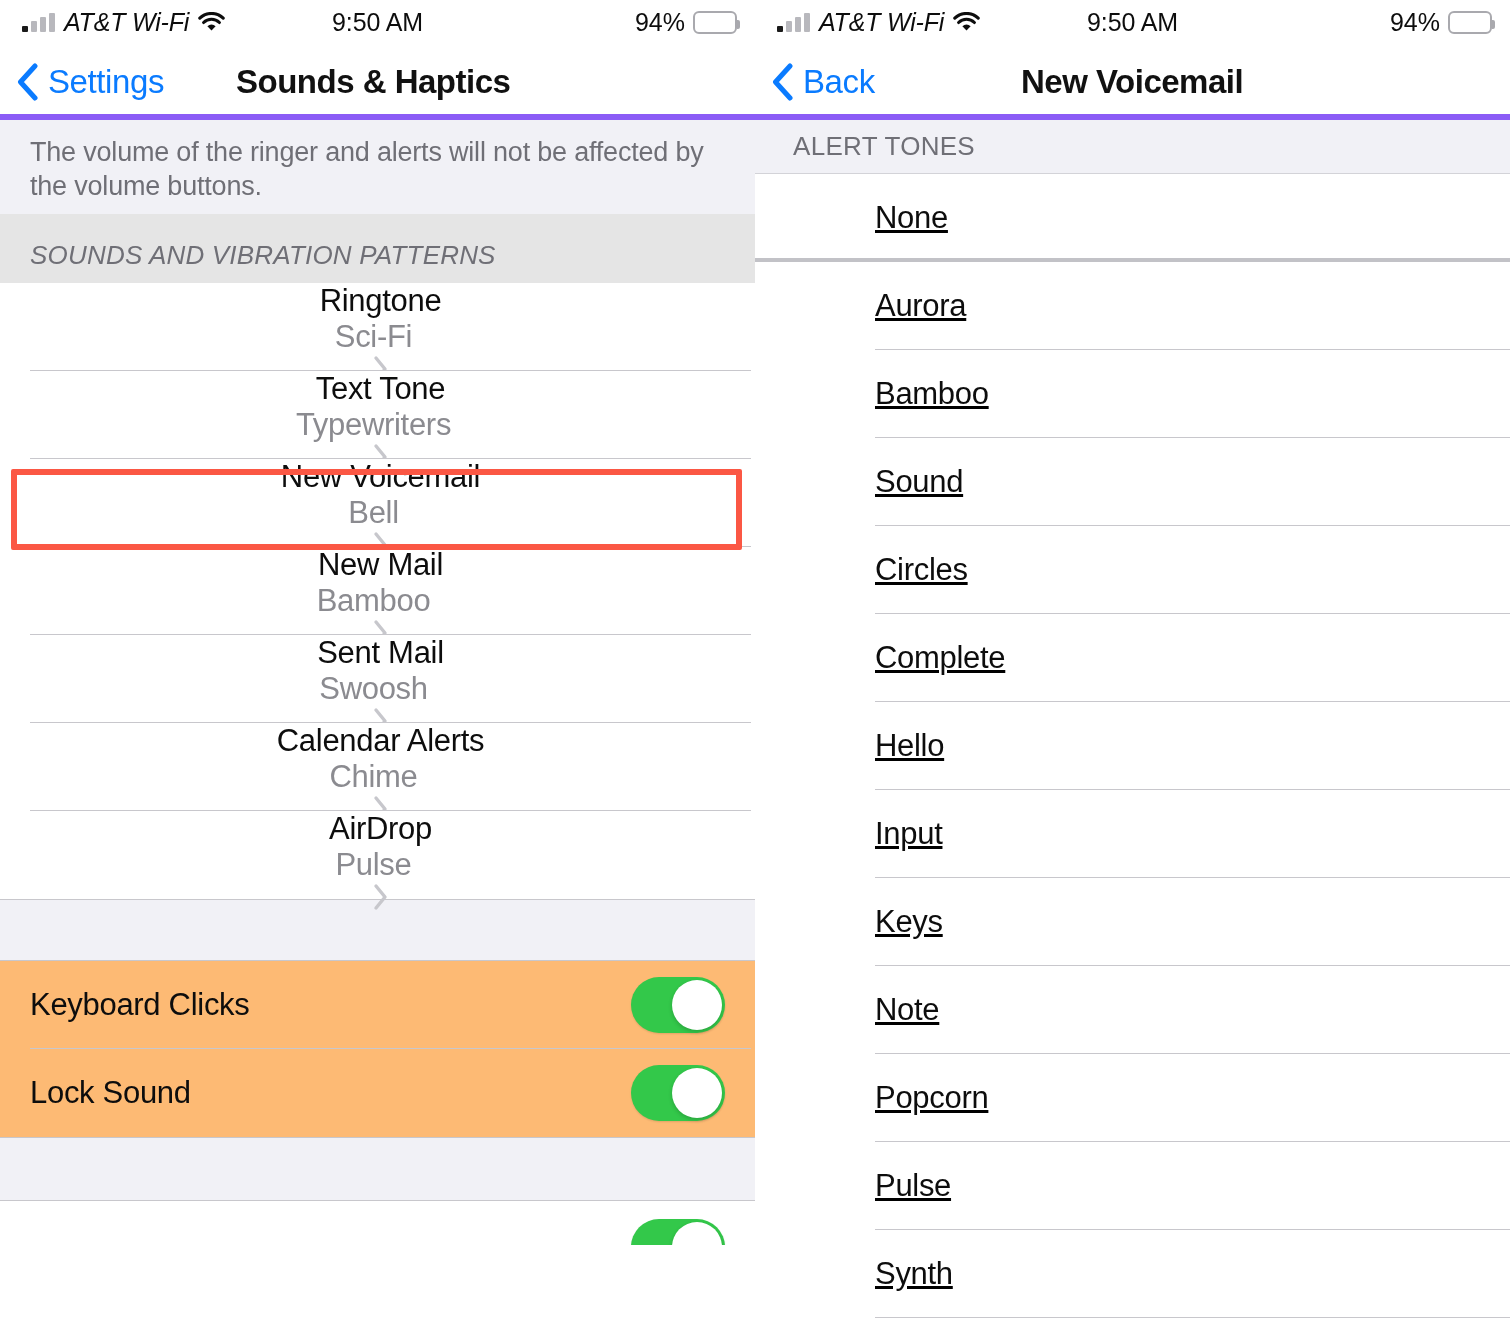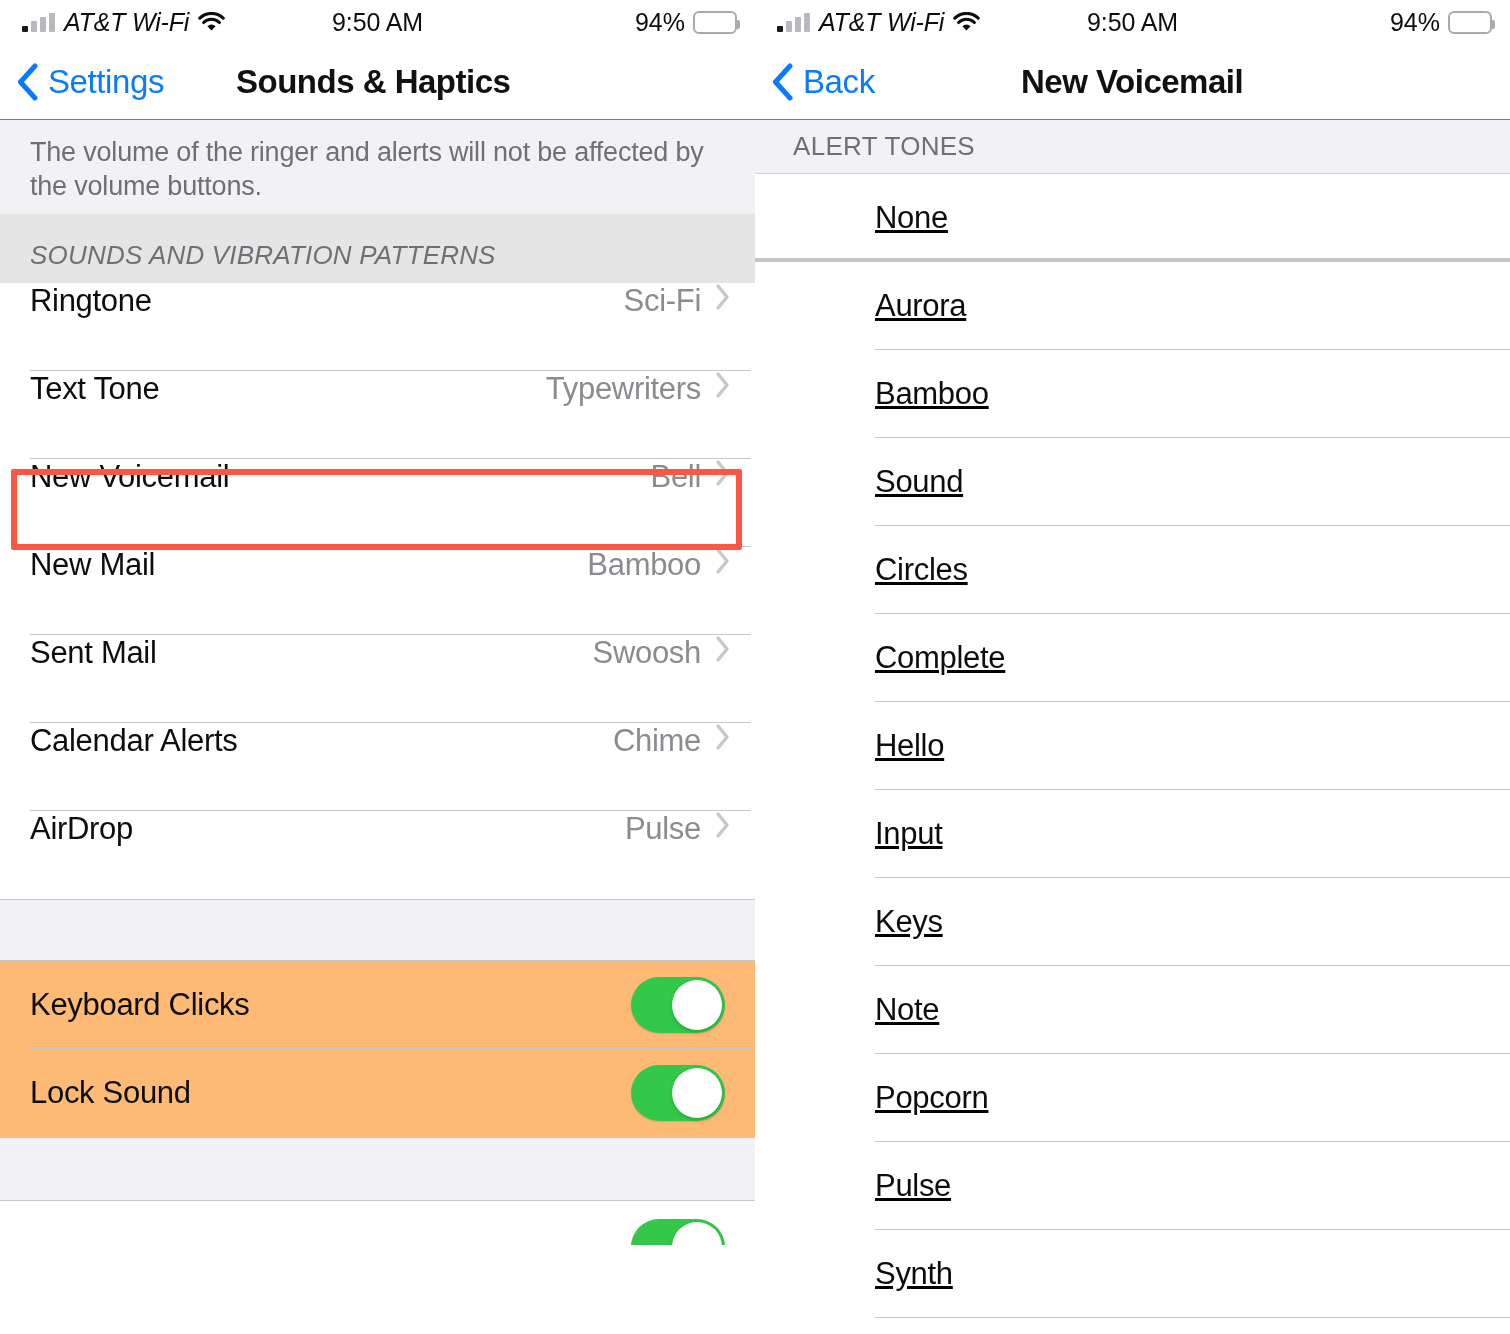--- a/index.html
+++ b/index.html
@@ -49,21 +49,21 @@
   }
   .batt .fill { height:100%; background:#0d0d0d; border-radius:3px; }
   .batt:after {
     content:""; position:absolute; right:-5px; top:7px;
     width:3px; height:9px; background:#a9a9ae; border-radius:0 2px 2px 0;
   }
 
   
   .navbar {
     height:76px; position:relative; background:#ffffff;
-    border-bottom:1px solid #8b5cf6;
+    border-bottom:6px solid #8b5cf6;
   }
   .nav-back {
     position:absolute; left:16px; top:0; height:76px;
     display:flex; align-items:center; gap:10px; cursor:pointer;
   }
   .chev-back { width:22px; height:38px; display:block; }
   .nav-back-label { font-size:33px; color:#0a7bff; letter-spacing:-0.4px; }
   .nav-title {
     position:absolute; left:0; right:0; top:0; height:76px;
     display:flex; align-items:center; justify-content:center;
@@ -83,23 +83,23 @@
   }
   .alert-header {
     background:#f1f1f6; height:54px; display:flex; align-items:center;
     padding-left:38px; font-size:26px; color:#6f6f76; letter-spacing:0.3px;
     border-bottom:1px solid #d3d3d8;
   }
   .spacer { background:#f1f1f6; border-top:1px solid #c8c7cc; border-bottom:1px solid #c8c7cc; }
 
   .list { background:#ffffff; }
   .row {
-    height:88px; display:flex; align-items:flex-start;
+    height:88px; display:flex; align-items:center;
     padding-left:30px; padding-right:24px;
-    background:#ffffff; position:relative; cursor:pointer;
+    background:#ffffff; position:relative; cursor:pointer;flex-direction:column;
   }
   .row .sep {
     position:absolute; left:30px; right:4px; bottom:0; height:1px; background:#c8c7cc;
   }
   .row:last-child .sep { display:none; }
   .row-label { font-size:31px; color:#0d0d0d; letter-spacing:-0.3px; flex:1; }
   .row-value { font-size:31px; color:#8b8b90; letter-spacing:-0.3px; margin-right:14px; }
   .chev { width:16px; height:28px; flex:none; }
 
   

